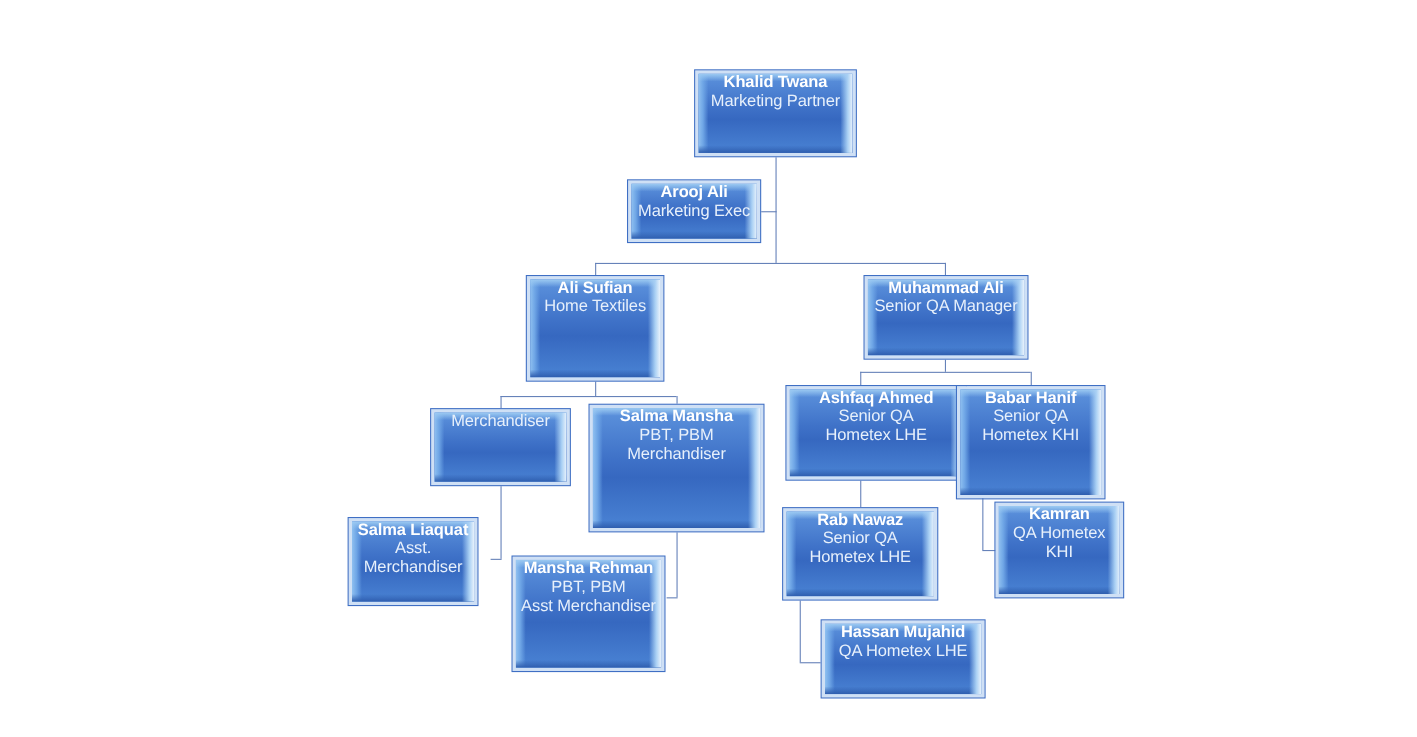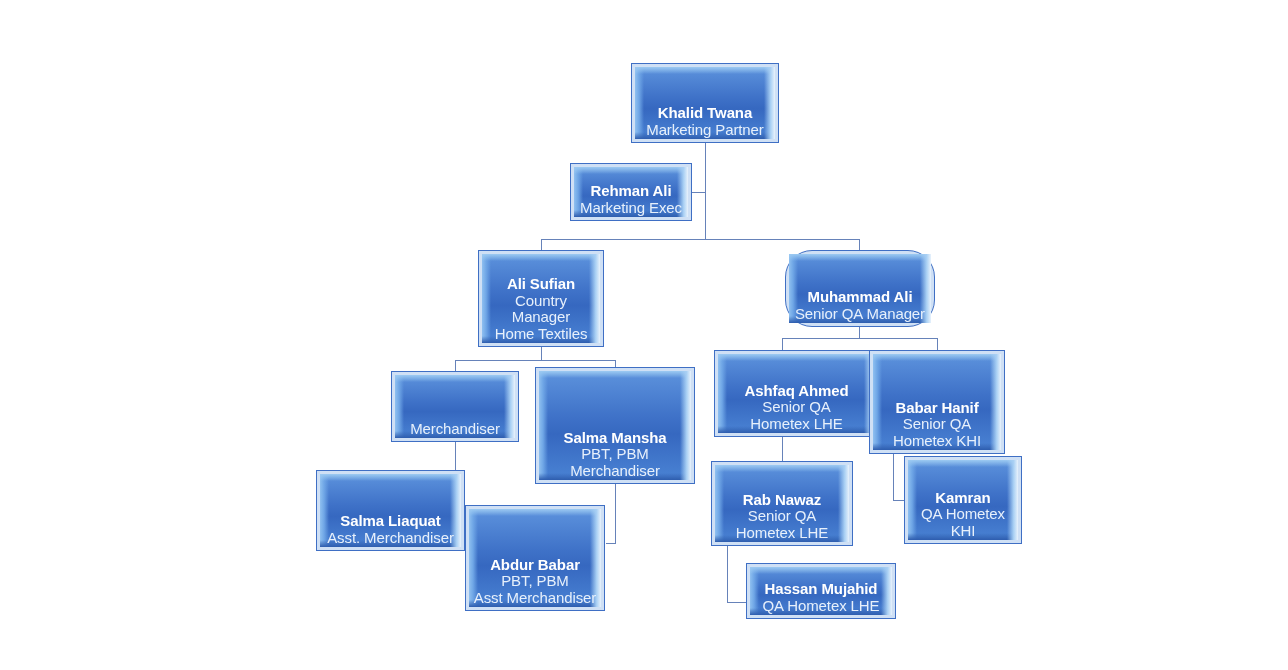--- a/index.html
+++ b/index.html
@@ -40,21 +40,21 @@
     display: flex;
   }
   .node .inner {
     position: relative;
     flex: 1;
     box-sizing: border-box;
     background: linear-gradient(to bottom, #5d93dd 0%, #3f72c8 42%, #3668c0 58%, #4a83d4 100%);
     display: flex;
     flex-direction: column;
     align-items: center;
-    justify-content: flex-end;
+    justify-content: flex-start;
     text-align: center;
     overflow: hidden;
     line-height: 1.12;
   }
   
   .node .inner::before {
     content: "";
     position: absolute;
     left: 0; top: 0; bottom: 0;
     width: 9px;
@@ -150,39 +150,38 @@
         <div class="title nowrap">Marketing Partner</div>
       </div>
     </div>
   </div>
 
   <div class="node" style="left:570px; top:163px; width:122px; height:58px;">
     <div class="inner">
       <div class="tbev"></div>
       <div class="bbev"></div>
       <div class="txt">
-        <div class="name">Rehman Ali</div>
+        <div class="name">Arooj Ali</div>
         <div class="title nowrap">Marketing Exec</div>
       </div>
     </div>
   </div>
 
   <div class="node" style="left:478px; top:250px; width:126px; height:97px;">
     <div class="inner">
       <div class="tbev"></div>
       <div class="bbev"></div>
       <div class="txt">
         <div class="name">Ali Sufian</div>
-        <div class="title">Country Manager</div>
         <div class="title nowrap">Home Textiles</div>
       </div>
     </div>
   </div>
 
-  <div class="node" style="left:785px; top:250px; width:150px; height:77px;border-radius:27px;">
+  <div class="node" style="left:785px; top:250px; width:150px; height:77px;">
     <div class="inner">
       <div class="tbev"></div>
       <div class="bbev"></div>
       <div class="txt">
         <div class="name">Muhammad Ali</div>
         <div class="title">Senior QA Manager</div>
       </div>
     </div>
   </div>
 
@@ -201,37 +200,37 @@
       <div class="tbev"></div>
       <div class="bbev"></div>
       <div class="txt">
         <div class="name">Salma Mansha</div>
         <div class="title">PBT, PBM</div>
         <div class="title">Merchandiser</div>
       </div>
     </div>
   </div>
 
-  <div class="node" style="left:316px; top:470px; width:149px; height:81px;">
+  <div class="node" style="left:316px; top:470px; width:119px; height:81px;">
     <div class="inner">
       <div class="tbev"></div>
       <div class="bbev"></div>
       <div class="txt">
         <div class="name">Salma Liaquat</div>
         <div class="title">Asst. Merchandiser</div>
       </div>
     </div>
   </div>
 
   <div class="node" style="left:465px; top:505px; width:140px; height:106px;">
     <div class="inner">
       <div class="tbev"></div>
       <div class="bbev"></div>
       <div class="txt">
-        <div class="name">Abdur Babar</div>
+        <div class="name">Mansha Rehman</div>
         <div class="title">PBT, PBM</div>
         <div class="title">Asst Merchandiser</div>
       </div>
     </div>
   </div>
 
   <div class="node" style="left:714px; top:350px; width:165px; height:87px;">
     <div class="inner">
       <div class="tbev"></div>
       <div class="bbev"></div>
@@ -271,21 +270,21 @@
     <div class="inner">
       <div class="tbev"></div>
       <div class="bbev"></div>
       <div class="txt">
         <div class="name">Kamran</div>
         <div class="title">QA Hometex KHI</div>
       </div>
     </div>
   </div>
 
-  <div class="node" style="left:746px; top:563px; width:150px; height:56px;">
+  <div class="node" style="left:746px; top:563px; width:150px; height:72px;">
     <div class="inner">
       <div class="tbev"></div>
       <div class="bbev"></div>
       <div class="txt">
         <div class="name">Hassan Mujahid</div>
         <div class="title">QA Hometex LHE</div>
       </div>
     </div>
   </div>
 

